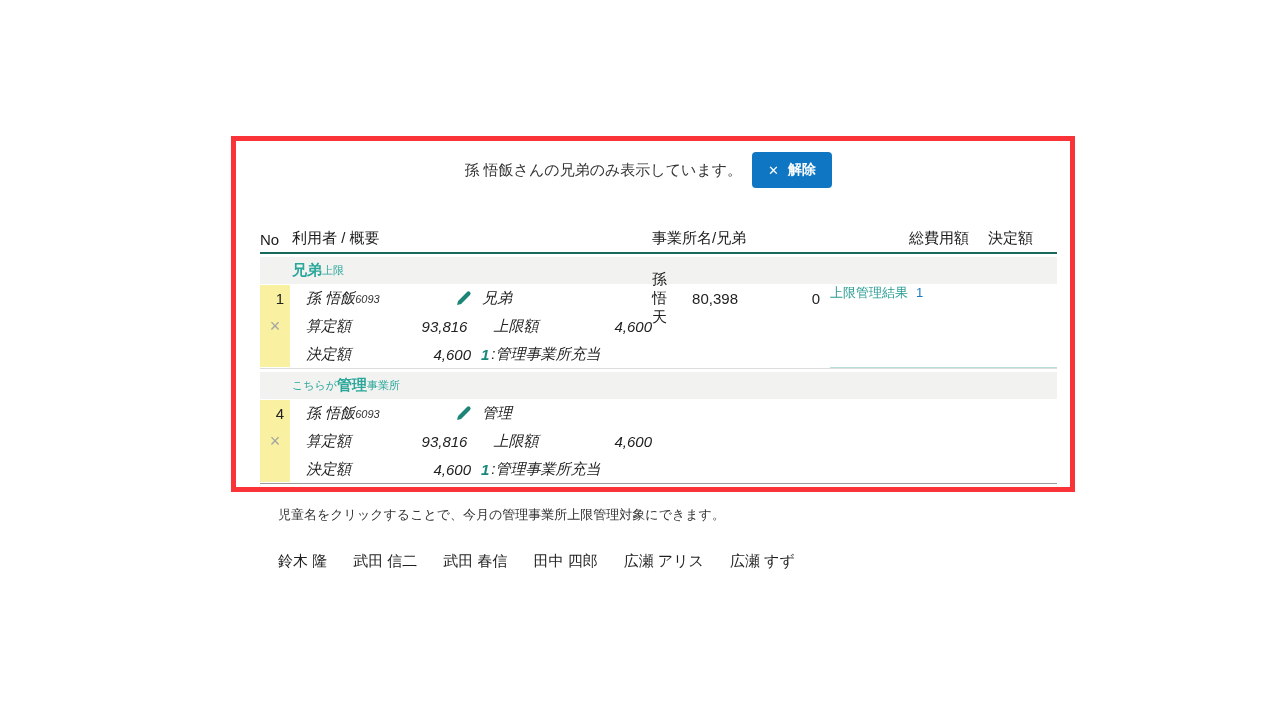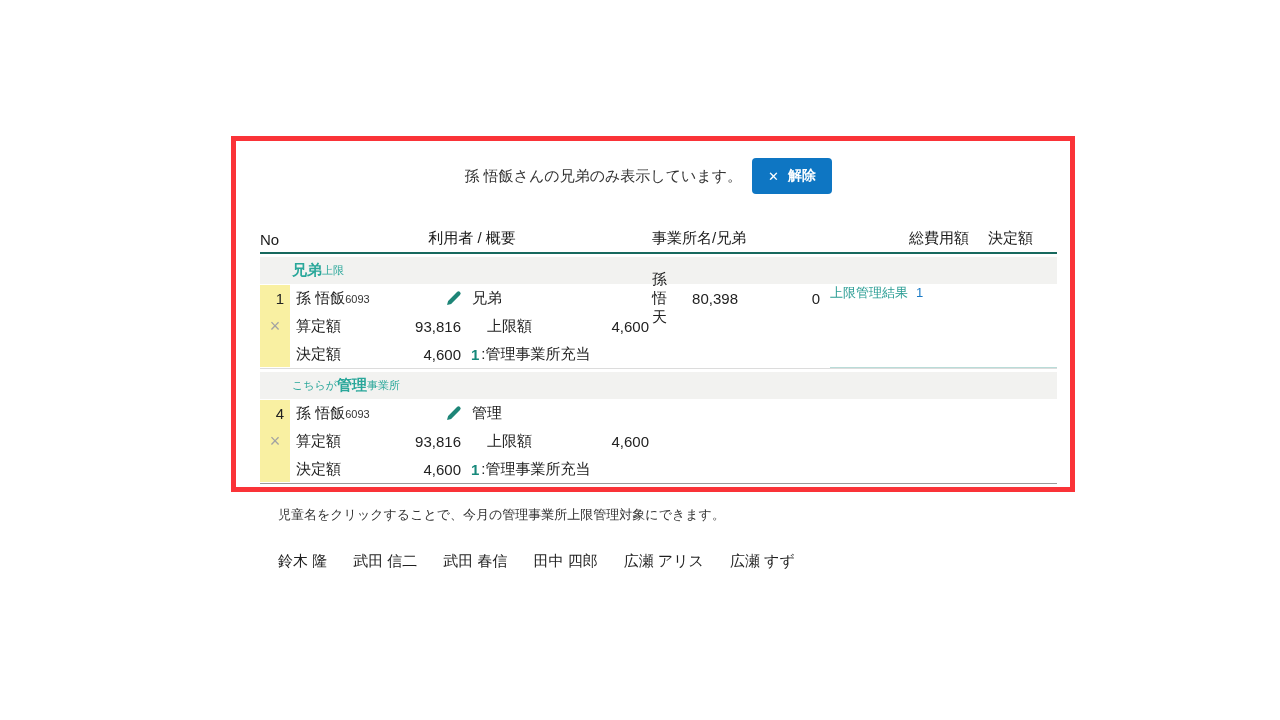--- a/index.html
+++ b/index.html
@@ -5,48 +5,48 @@
   * { margin: 0; padding: 0; box-sizing: border-box; }
   html, body { width: 1280px; height: 720px; background: #fff; overflow: hidden; }
   body { font-family: "Liberation Sans", "DejaVu Sans", sans-serif; color: #222; }
   .page { position: relative; width: 1280px; height: 720px; background: #fff; }
 
   
   .red-box { position: absolute; left: 231px; top: 136px; width: 844px; height: 356px;
              border: 5px solid #fa3338; z-index: 9; pointer-events: none; }
 
   
-  .filter-bar { position: absolute; left: 246px; top: 157px; width: 586px; height: 38px;
+  .filter-bar { position: absolute; left: 246px; top: 151px; width: 586px; height: 38px;
                 display: flex; justify-content: flex-end; align-items: center; gap: 10px; }
   .filter-msg { font-size: 15px; color: #333; }
   .clear-btn { display: flex; align-items: center; gap: 9px; background: #0e76c3; color: #fff;
                border: none; border-radius: 4px; padding: 9px 16px; font-size: 14px; font-weight: bold;
                font-family: inherit; cursor: pointer; }
   .clear-x { font-size: 13px; font-weight: normal; }
 
   
   .table { position: absolute; left: 260px; top: 229px; width: 797px; border-bottom: 1px solid #9a9a9a; }
   .thead { display: flex; align-items: flex-end; padding-bottom: 4px; border-bottom: 2px solid #17695e;
            font-size: 15px; color: #1a1a1a; }
   .h-no { width: 32px; }
-  .h-user { width: 360px; text-align: center; }
+  .h-user { width: 360px; }
   .h-office { flex: 1; }
   .h-total { width: 75px; text-align: right; }
   .h-decided { width: 88px; text-align: right; padding-right: 24px; }
 
   .section-band { margin-top: 3px; height: 27px; background: #f2f2f0; padding-left: 32px;
                   display: flex; align-items: center; color: #2aa79a; font-size: 11px; }
   .band-main { font-size: 15px; font-weight: bold; color: #2aa79a; }
 
   .row { display: flex; align-items: stretch; }
   .row.row1 { border-bottom: 1px solid #dcdcdc; }
   .no-cell { width: 30px; background: #f9f0a2; display: flex; flex-direction: column; margin: 1px 0; }
   .no-num { height: 28px; line-height: 28px; text-align: right; padding-right: 6px; font-size: 15px; color: #222; }
   .remove-x { height: 28px; line-height: 26px; text-align: center; color: #a3a3a3; font-size: 18px; cursor: pointer; }
-  .left-block { width: 362px; padding-left: 6px; }
+  .left-block { width: 362px; padding-left: 16px; font-style: italic; }
   .line { height: 28px; display: flex; align-items: center; font-size: 15px; }
   .uname { width: 150px; white-space: nowrap; }
   .ucode { font-size: 11px; color: #333; }
   .pencil { width: 16px; height: 16px; display: inline-flex; margin-right: 10px; cursor: pointer; }
   .lbl { width: 60px; }
   .lbl2 { margin-left: 26px; }
   .v1 { width: 105px; text-align: right; }
   .v2 { width: 102px; text-align: right; }
   .alloc-code { margin-left: 10px; color: #17897b; font-weight: bold; }
   .alloc-text { margin-left: 2px; }

